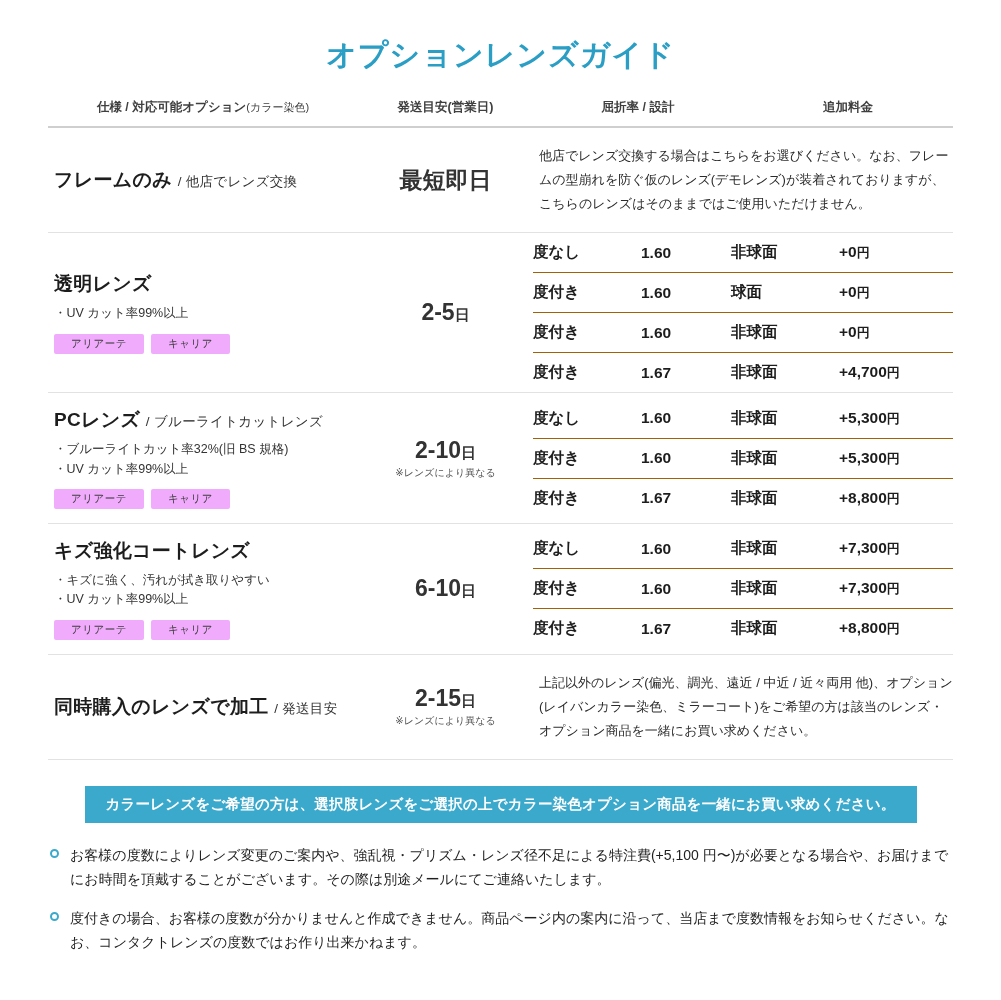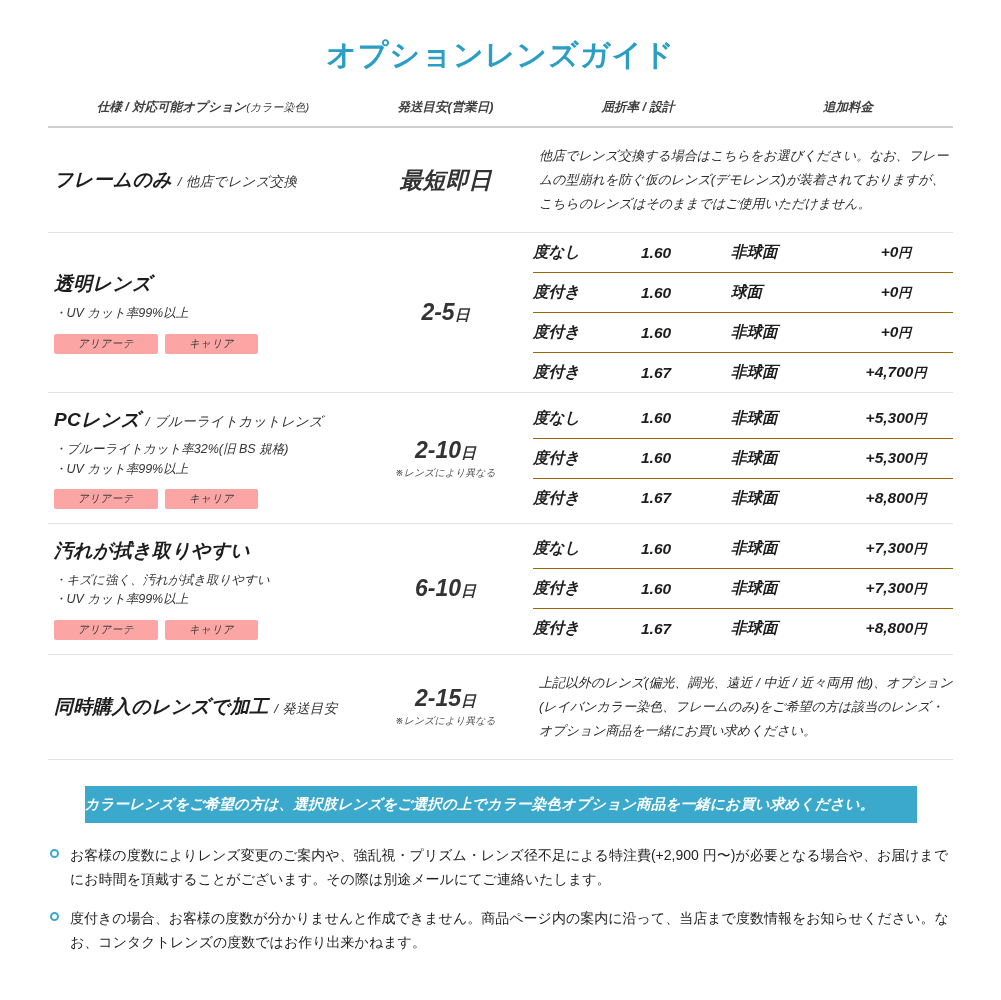--- a/index.html
+++ b/index.html
@@ -29,21 +29,20 @@
     margin-top:18px;
     letter-spacing:.2px;
   }
 
   
   table.lens{
     width:905px;
     margin:22px auto 3px auto;
     border-collapse:collapse;
     table-layout:fixed;
-    font-style:italic;
   }
   table.lens col.c1{width:310px;}
   table.lens col.c2{width:175px;}
   table.lens col.c3{width:420px;}
 
   .colhead td{
     font-size:12.5px;
     color:#3f3f3f;
     text-align:center;
     padding:6px 0 10px 0;
@@ -75,24 +74,24 @@
     margin-top:2px;
     letter-spacing:0;
   }
 
   .spec-name{font-size:19px;font-weight:bold;color:#1d1d1d;letter-spacing:.3px;}
   .spec-name .sub{font-size:13.5px;font-weight:normal;color:#333;}
   .spec-bullets{margin-top:7px;}
   .spec-bullets div{font-size:12.5px;color:#333;line-height:1.55;}
   .tags{margin-top:10px;display:flex;gap:7px;}
   .tag{
-    background:#fca5a5;
+    background:#f0abfc;
     color:#3c3c3c;
     font-size:10.5px;
-    padding:3px 24px;
+    padding:3px 17px;
     border-radius:2px;
     letter-spacing:.5px;
   }
 
   
   td.desc{
     font-size:13px;
     line-height:1.85;
     color:#2b2b2b;
     vertical-align:middle;
@@ -110,38 +109,38 @@
     font-size:15.5px;
     font-weight:bold;
     color:#1d1d1d;
     border-bottom:1px solid #a16207;
   }
   table.prices tr:last-child td{border-bottom:none;}
   td.pw{padding-left:6px;}
   td.idx{font-size:20px;}
   td.dsg{}
   td.price{
-    text-align:center;
+    text-align:left;
     padding-right:8px;
     font-size:20px;
   }
   td.price .yen{font-size:13px;}
   .orange{color:#f08a1c;}
   .blue{color:#2a9ec4;}
 
   
   .banner{
     width:832px;margin:26px auto 0 auto;
     background:#3ba9cc;
     color:#fff;
+    text-align:center;
     font-size:14.5px;
     font-weight:bold;
     padding:9px 0;
     letter-spacing:.2px;
-    font-style:italic;
   }
 
   
   .notes{width:905px;margin:20px auto 0 auto;}
   .note-row{display:flex;align-items:flex-start;margin-bottom:14px;}
   .note-bullet{
     flex:0 0 auto;
     width:9px;height:9px;
     border:2px solid #3ba9cc;
     border-radius:50%;
@@ -292,21 +291,21 @@
                 <td class="price blue"><span>+8,800</span><span class="yen">円</span></td>
               </tr>
             </tbody>
           </table>
         </td>
       </tr>
 
       <tr class="hr-light">
         <td class="spec">
           <div class="spec-name">
-            <span>汚れが拭き取りやすい</span>
+            <span>キズ強化コートレンズ</span>
             <span class="sub"></span>
           </div>
           <div class="spec-bullets">
             <div>・キズに強く、汚れが拭き取りやすい</div>
             <div>・UV カット率99%以上</div>
           </div>
           <div class="tags">
             <span class="tag">アリアーテ</span>
             <span class="tag">キャリア</span>
           </div>
@@ -350,31 +349,31 @@
         <td class="spec">
           <div class="spec-name">
             <span>同時購入のレンズで加工</span>
             <span class="sub">/ 発送目安</span>
           </div>
         </td>
         <td class="ship">
           <span>2-15</span><span class="unit">日</span>
           <span class="note">※レンズにより異なる</span>
         </td>
-        <td class="desc">上記以外のレンズ(偏光、調光、遠近 / 中近 / 近々両用 他)、オプション(レイバンカラー染色、フレームのみ)をご希望の方は該当のレンズ・オプション商品を一緒にお買い求めください。</td>
+        <td class="desc">上記以外のレンズ(偏光、調光、遠近 / 中近 / 近々両用 他)、オプション(レイバンカラー染色、ミラーコート)をご希望の方は該当のレンズ・オプション商品を一緒にお買い求めください。</td>
       </tr>
     </tbody>
   </table>
 
   <div class="banner">カラーレンズをご希望の方は、選択肢レンズをご選択の上でカラー染色オプション商品を一緒にお買い求めください。</div>
 
   <div class="notes">
     <div class="note-row">
       <span class="note-bullet"></span>
-      <span class="note-text">お客様の度数によりレンズ変更のご案内や、強乱視・プリズム・レンズ径不足による特注費(+2,900 円〜)が必要となる場合や、お届けまでにお時間を頂戴することがございます。その際は別途メールにてご連絡いたします。</span>
+      <span class="note-text">お客様の度数によりレンズ変更のご案内や、強乱視・プリズム・レンズ径不足による特注費(+5,100 円〜)が必要となる場合や、お届けまでにお時間を頂戴することがございます。その際は別途メールにてご連絡いたします。</span>
     </div>
     <div class="note-row">
       <span class="note-bullet"></span>
       <span class="note-text">度付きの場合、お客様の度数が分かりませんと作成できません。商品ページ内の案内に沿って、当店まで度数情報をお知らせください。なお、コンタクトレンズの度数ではお作り出来かねます。</span>
     </div>
   </div>
 
 </div>
 
 </body></html>

